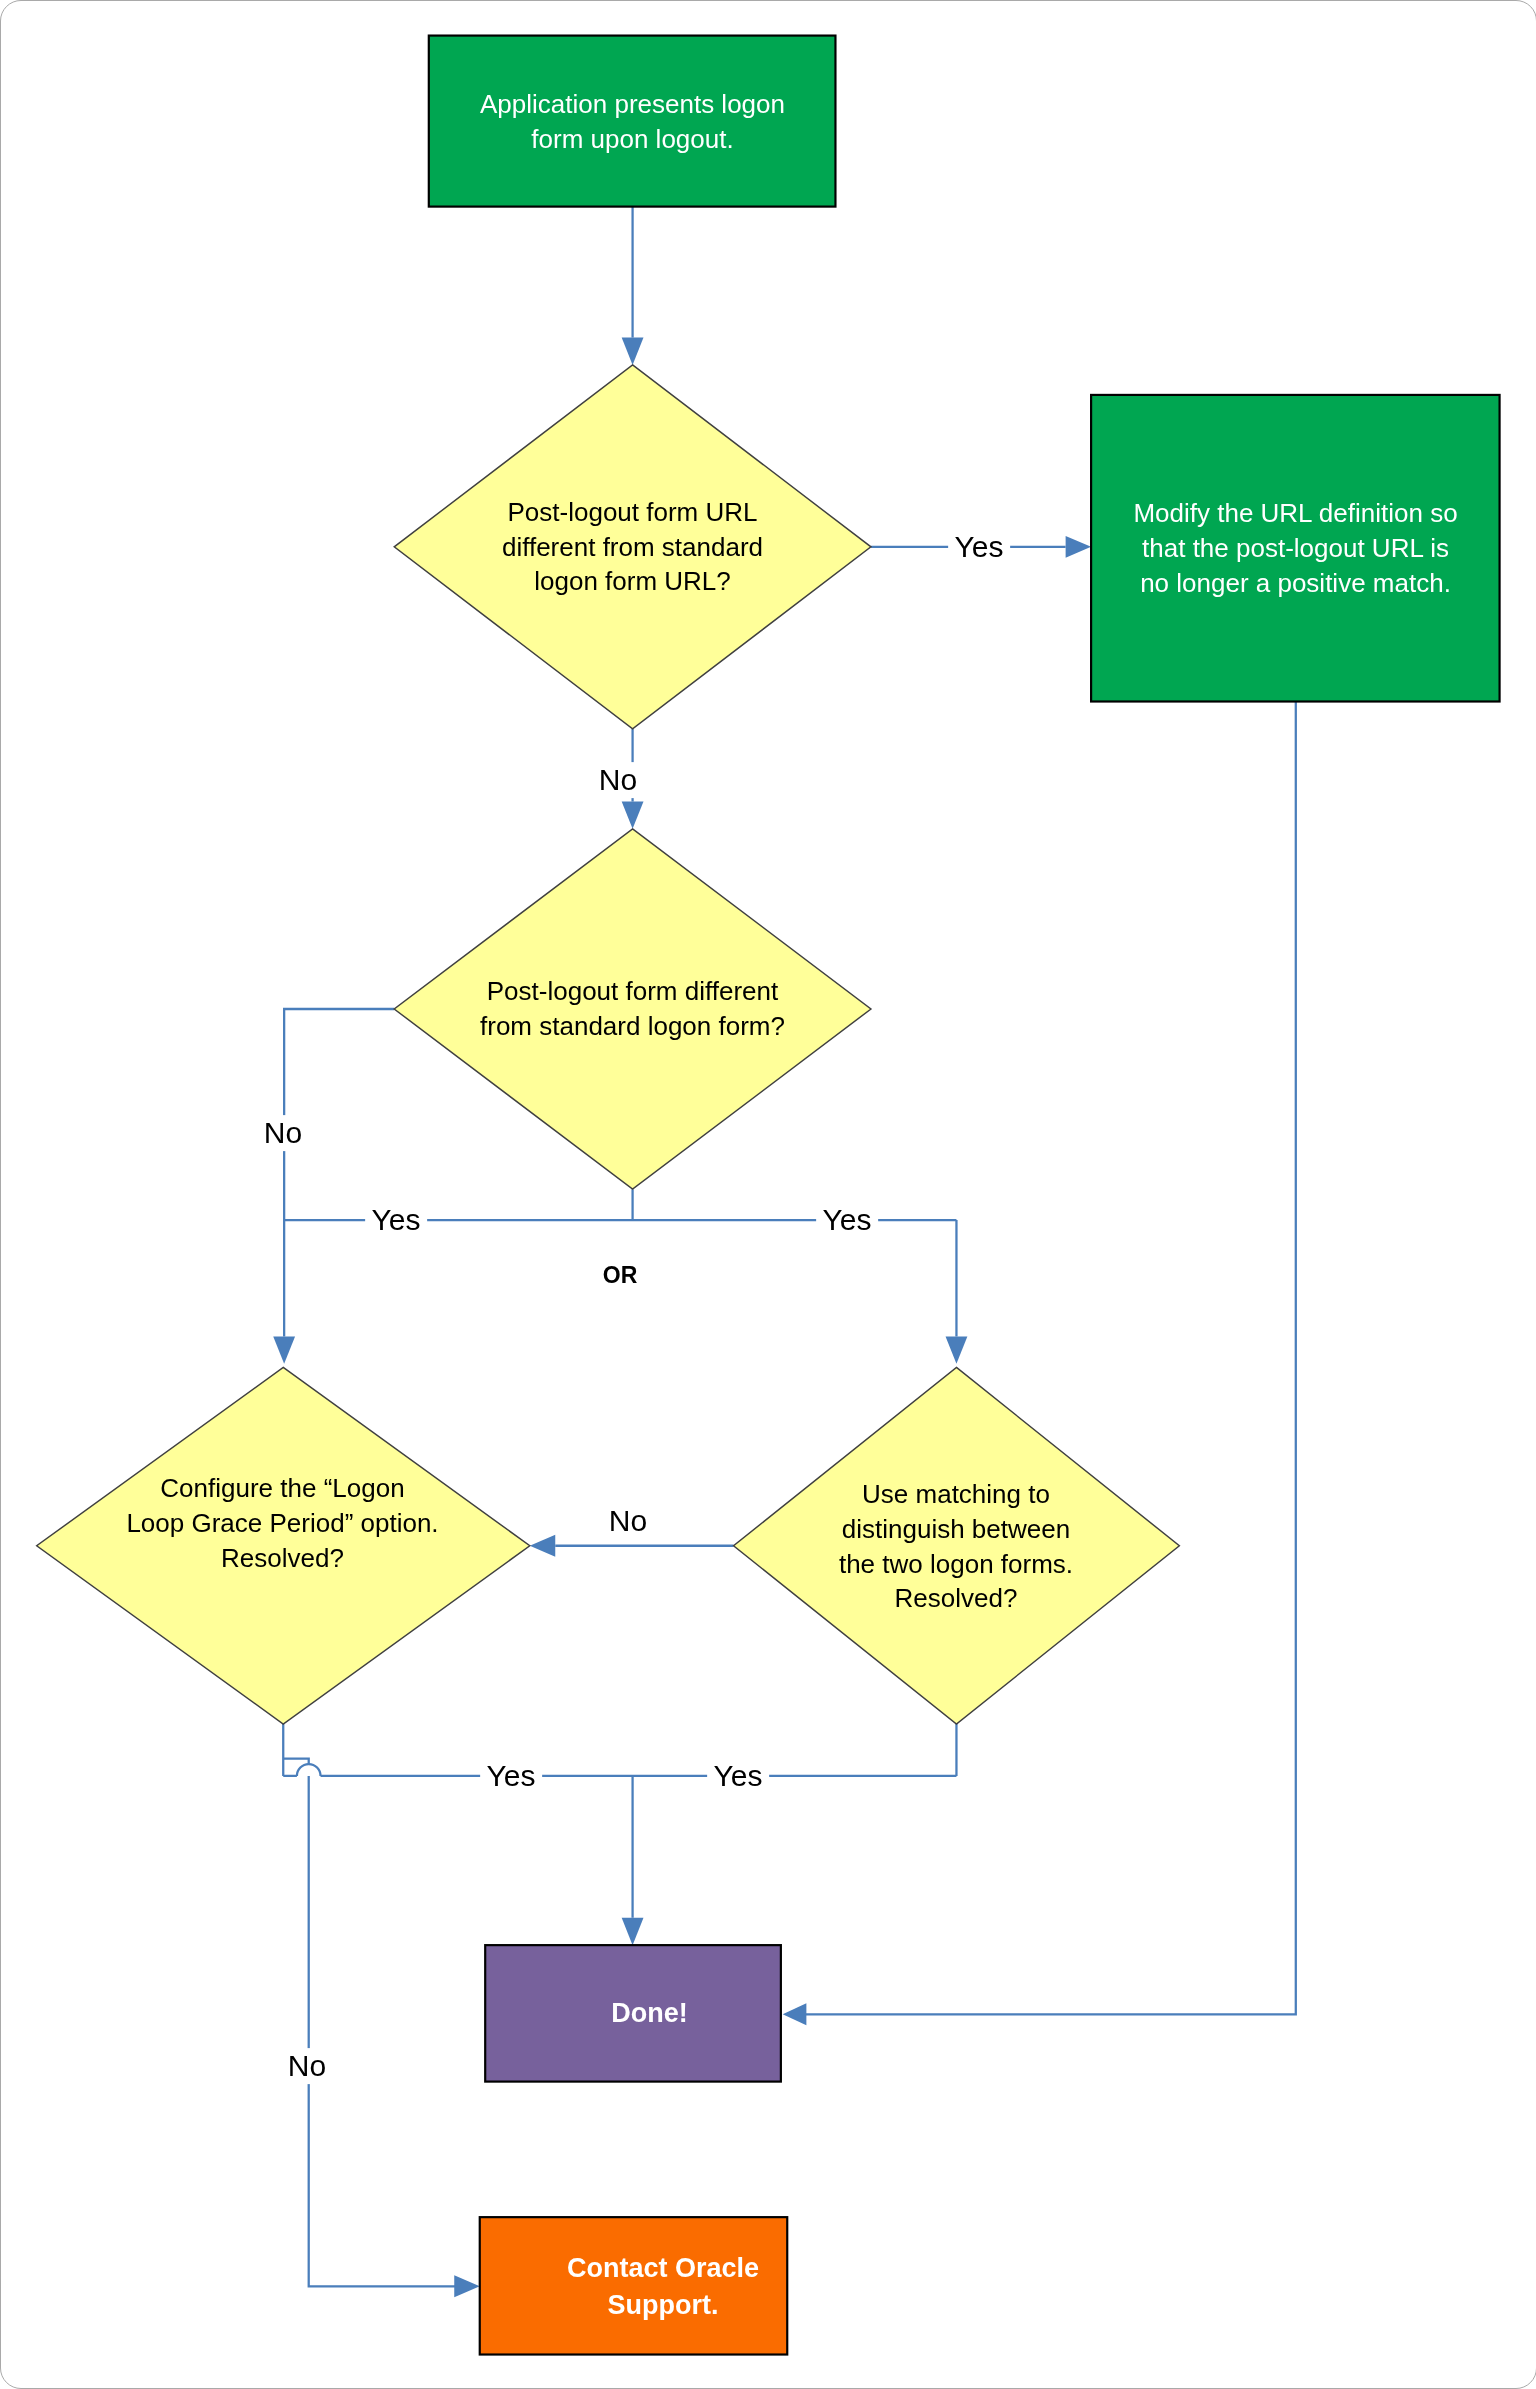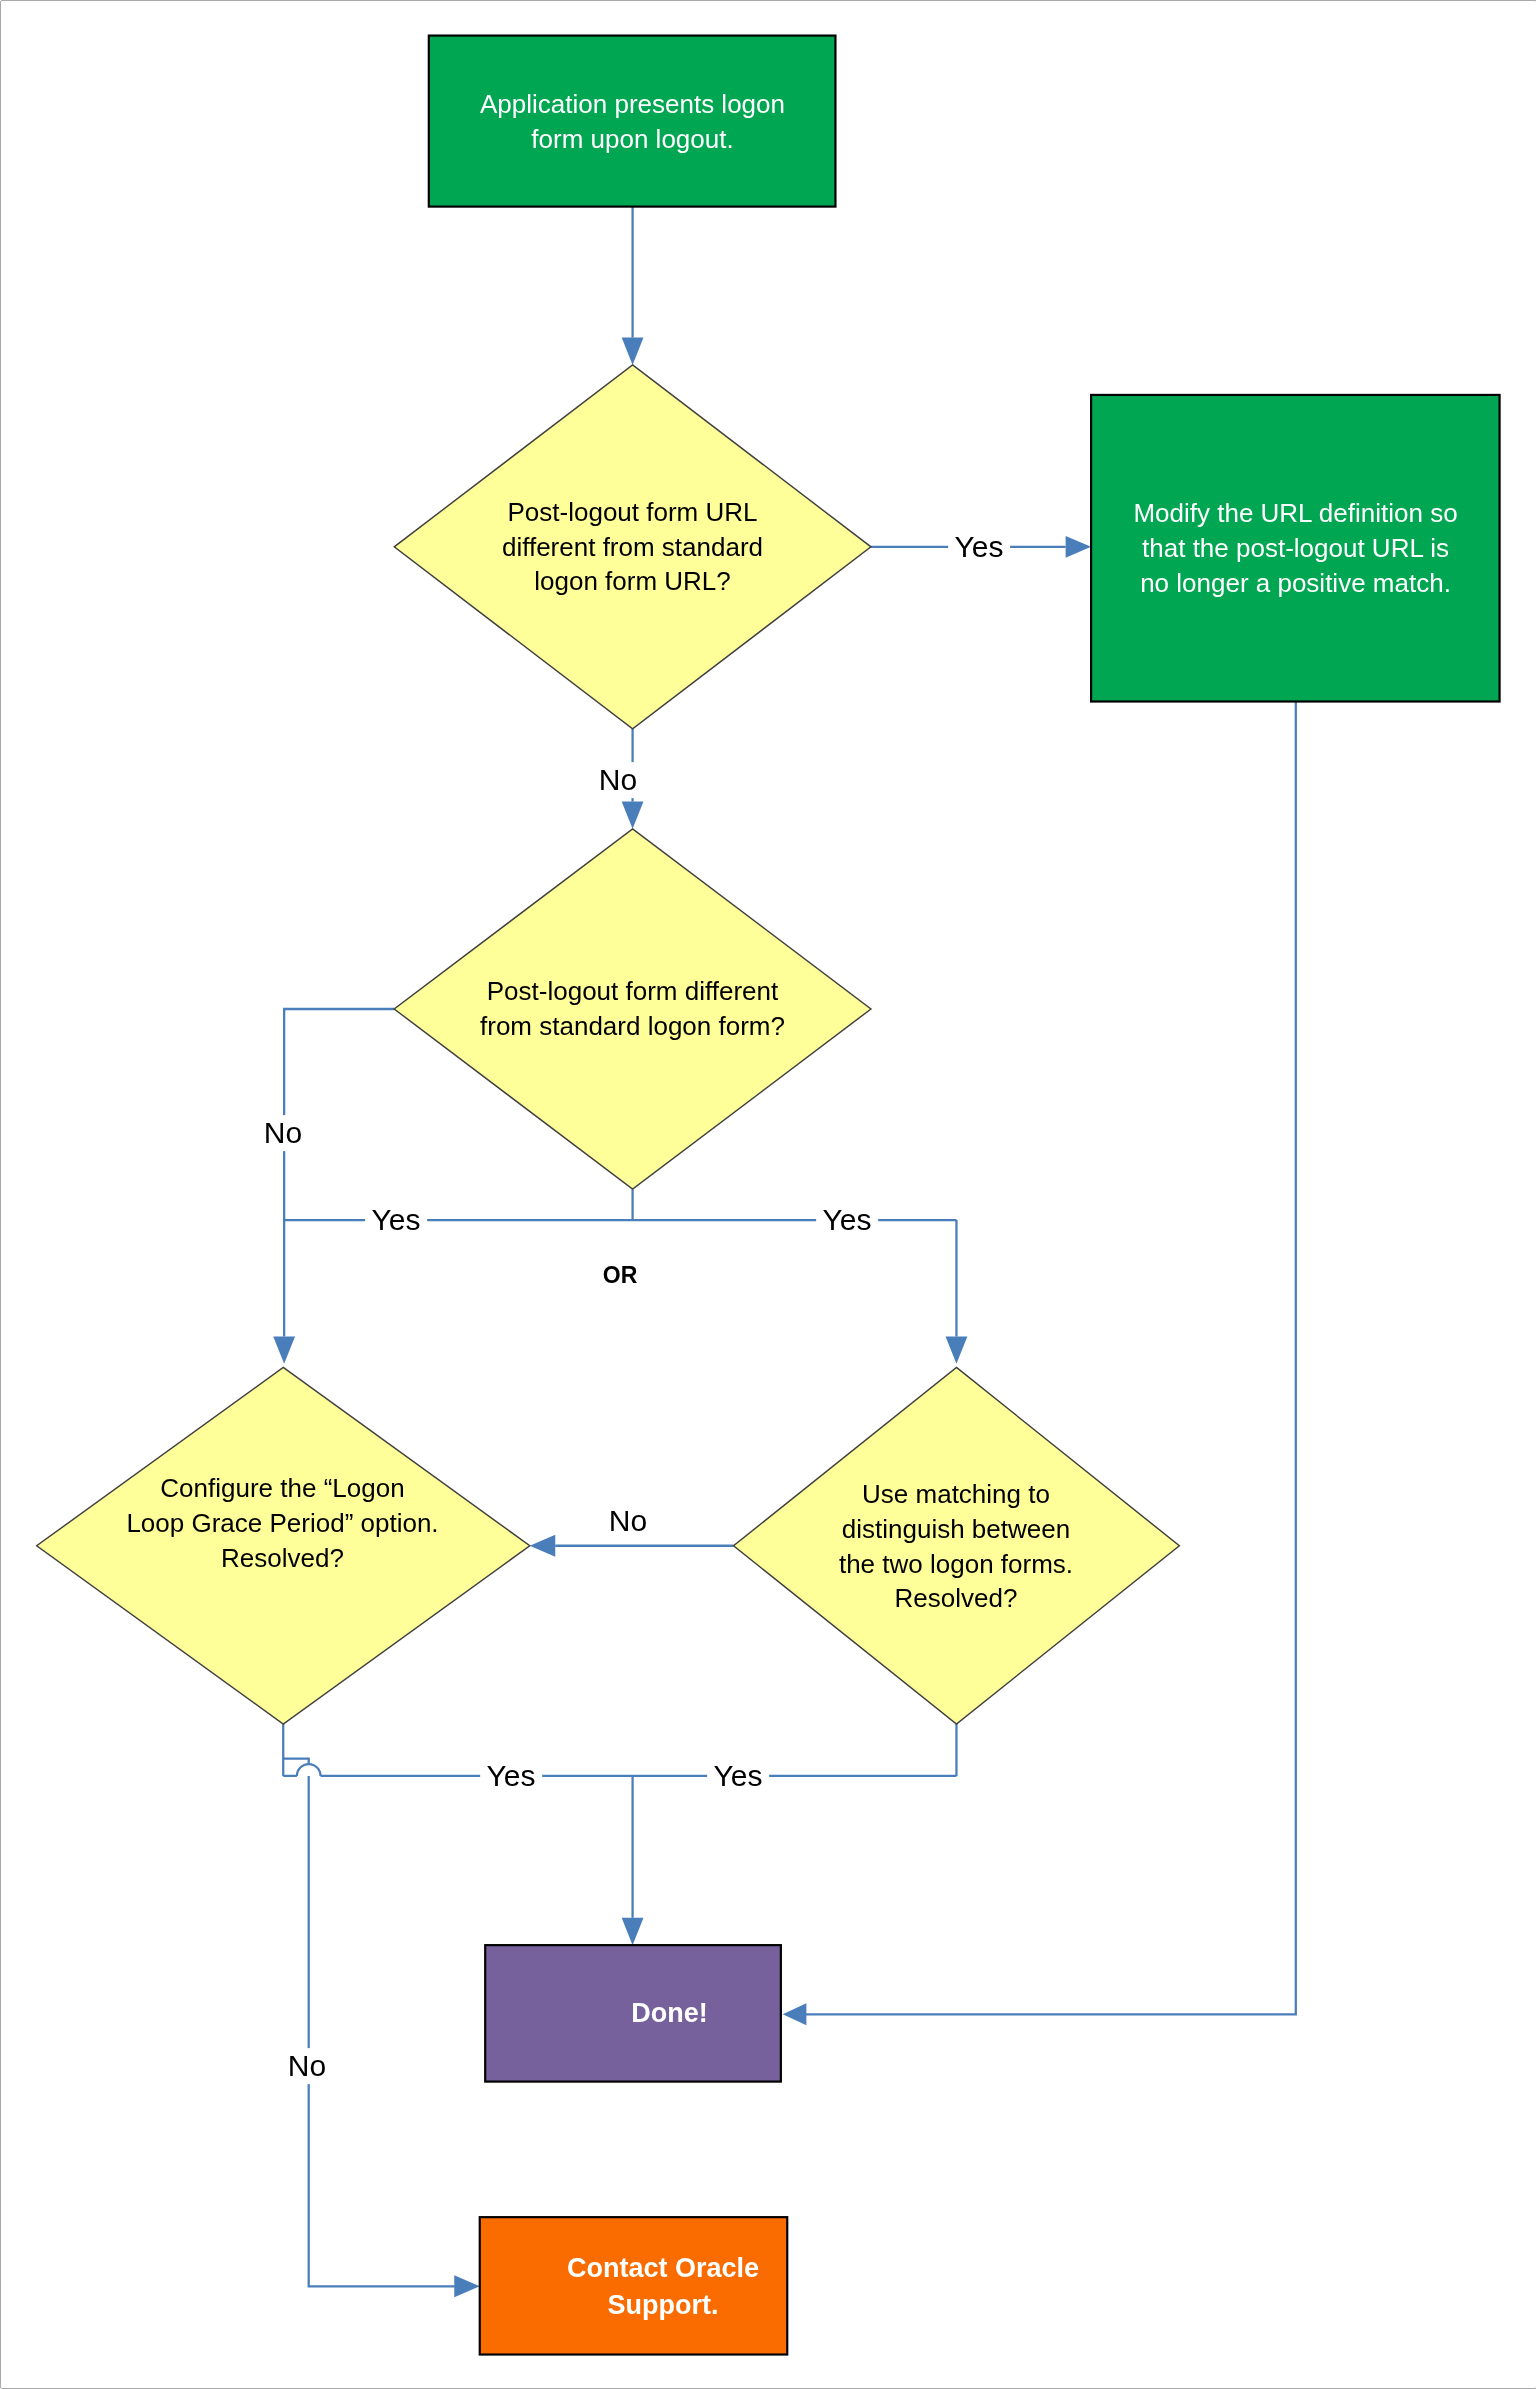--- a/index.html
+++ b/index.html
@@ -1,18 +1,18 @@
 <!DOCTYPE html>
 <html style="font-size:14.6px"><head>
 <meta charset="utf-8">
 <style>
   html,body { margin:0; padding:0; background:#ffffff; }
   .page {
     position:relative; width:1537px; height:2389px; box-sizing:border-box;
-    background:#ffffff; border:1.8px solid #a9a9a9; border-radius:2px; overflow:hidden;
+    background:#ffffff; border:1.8px solid #a9a9a9; border-radius:21px; overflow:hidden;
     font-family:"Liberation Sans", sans-serif;
   }
   .layer { position:absolute; left:0; top:0; width:1537px; height:2389px; }
   svg.layer { pointer-events:none; }
   .edge { fill:none; stroke:#4A7EBB; stroke-width:2.5; }
   .arrow { fill:#4A7EBB; stroke:none; }
   .hop { fill:#ffffff; stroke:#4A7EBB; stroke-width:2.5; }
   .diamond { fill:#FFFF99; stroke:#404040; stroke-width:1.6; }
   .rect-node { stroke:#000000; stroke-width:2.4; }
   .node-text {
@@ -83,21 +83,21 @@
 
   <div class="node-text" style="left:35px; top:1344px; width:493px; height:357px;">Configure the “Logon
 Loop Grace Period” option.
 Resolved?</div>
 
   <div class="node-text" style="left:732px; top:1367px; width:446px; height:357px;">Use matching to
 distinguish between
 the two logon forms.
 Resolved?</div>
 
-  <div class="node-text white-text bold big" style="left:484px; top:1944px; width:329px; height:136px;padding-left:20px;">Done!</div>
+  <div class="node-text white-text bold big" style="left:484px; top:1944px; width:329px; height:136px;">Done!</div>
 
   <div class="node-text white-text bold big" style="left:479px; top:2217px; width:366px; height:137px;">Contact Oracle
 Support.</div>
 
   <span class="edge-label" style="left:978px; top:546px;">Yes</span>
   <span class="edge-label" style="left:617px; top:779px;">No</span>
   <span class="edge-label" style="left:282px; top:1132px;">No</span>
   <span class="edge-label" style="left:395px; top:1219px;">Yes</span>
   <span class="edge-label" style="left:846px; top:1219px;">Yes</span>
   <span class="edge-label or-label" style="left:619px; top:1274px;">OR</span>

